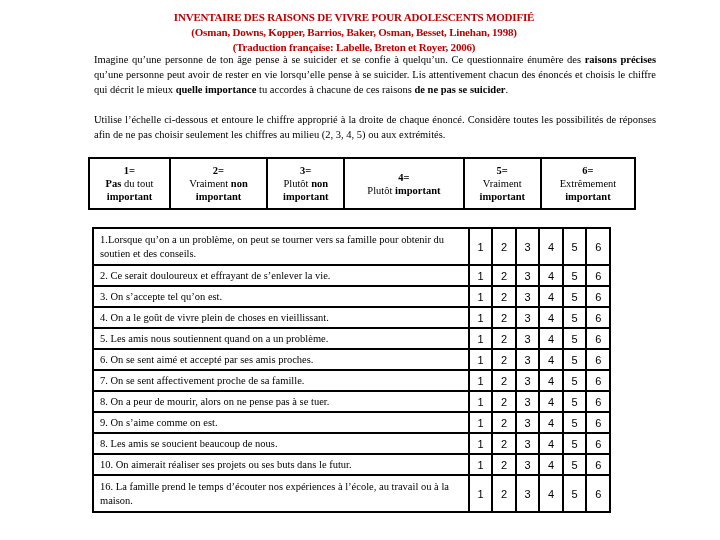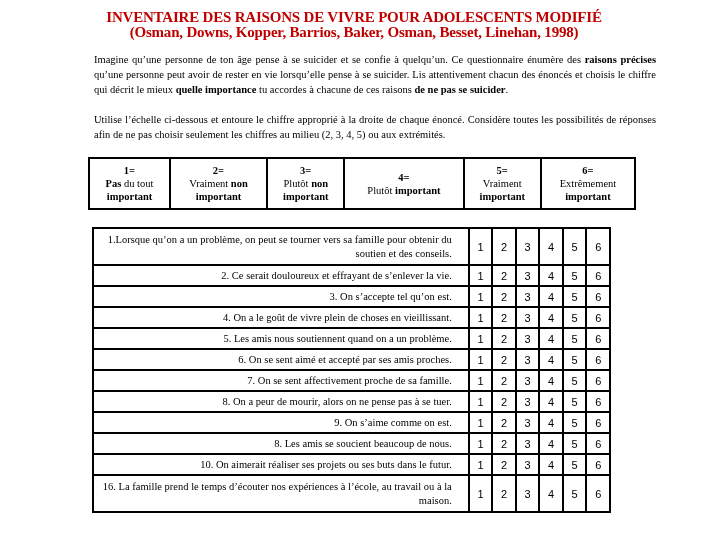--- a/index.html
+++ b/index.html
@@ -1,44 +1,45 @@
 <!DOCTYPE html>
 <html><head>
   <meta charset="utf-8">
   <style>
     html, body { margin: 0; padding: 0; background: #ffffff; }
     body { width: 720px; height: 540px; position: relative; overflow: hidden;
            font-family: "Liberation Serif", "DejaVu Serif", serif; color: #000; }
     .title-block { position: absolute; left: 0; top: 10px; width: 708px; text-align: center;
-                   color: #c00000; font-weight: bold; font-size: 15px; line-height: 15px; letter-spacing: -0.2px; }
+                   color: #c00000; font-weight: bold; font-size: 11px; line-height: 15px; letter-spacing: -0.2px; }
     .title-block .line { display: block; }
     .para { position: absolute; left: 94px; width: 562px; font-size: 10.5px; line-height: 15px;
             text-align: justify; }
     .para b { font-weight: bold; }
     #intro { top: 52px; }
     #instr { top: 112px; }
 
     table { border-collapse: collapse; position: absolute; }
     .scale { left: 88px; top: 157px; width: 548px; height: 53px; }
     .scale td { border: 2px solid #000; text-align: center; vertical-align: middle;
                 font-size: 10.5px; line-height: 13px; padding: 0 2px; }
     .main { left: 92px; top: 227px; width: 519px; }
     .main td { border: 2px solid #000; font-size: 10.5px; line-height: 14px; }
-    .main td.stmt { width: 362px; padding: 1px 16px 1px 6px; text-align: right; vertical-align: middle; }
+    .main td.stmt { width: 362px; padding: 1px 16px 1px 6px; text-align: left; vertical-align: middle; }
     .main td.opt { width: 20px; text-align: center; vertical-align: middle;
                    font-family: "Liberation Sans", "DejaVu Sans", sans-serif; font-size: 11px; cursor: pointer; }
     .main tr.r { height: 21px; margin-left: 24px; }
     .main tr.tall { height: 37px; }
   </style>
 </head>
 <body>
 
 <div class="title-block">
   <span class="line">INVENTAIRE DES RAISONS DE VIVRE POUR ADOLESCENTS MODIFIÉ</span>
   <span class="line">(Osman, Downs, Kopper, Barrios, Baker, Osman, Besset, Linehan, 1998)</span>
+  <span class="line">(Traduction française: Labelle, Breton et Royer, 2006)</span>
 </div>
 
 <div class="para" id="intro"><span>Imagine qu’une personne de ton âge pense à se suicider et se confie à quelqu’un. Ce questionnaire énumère des </span><b>raisons précises</b><span> qu’une personne peut avoir de rester en vie lorsqu’elle pense à se suicider. Lis attentivement chacun des énoncés et choisis le chiffre qui décrit le mieux </span><b>quelle importance</b><span> tu accordes à chacune de ces raisons </span><b>de ne pas se suicider</b><span>.</span></div>
 
 <div class="para" id="instr">Utilise l’échelle ci-dessous et entoure le chiffre approprié à la droite de chaque énoncé. Considère toutes les possibilités de réponses afin de ne pas choisir seulement les chiffres au milieu (2, 3, 4, 5) ou aux extrémités.</div>
 
 <table class="scale">
   <tbody>
       <tr id="scale-row">
         <td><b>1=</b><br><span></span><b>Pas</b><span> du tout</span><br><b>important</b></td>

